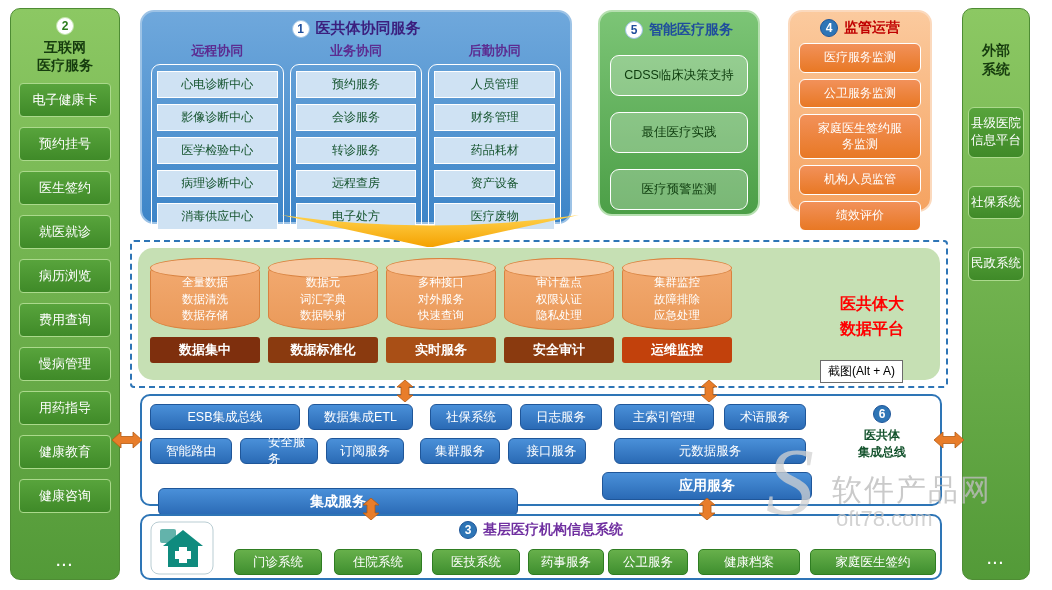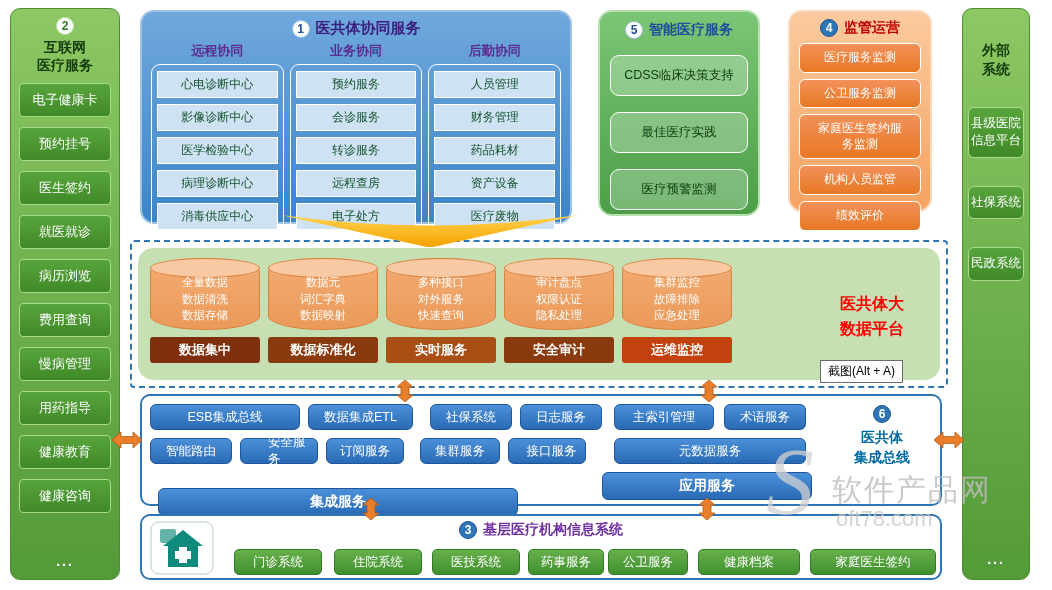--- a/index.html
+++ b/index.html
@@ -79,21 +79,21 @@
       color:#000; font-size:12px; padding:2px 7px; z-index:11; white-space:nowrap; }
 
   
   .bus { position:absolute; left:140px; top:394px; width:802px; height:112px; background:#fff;
       border:2px solid #2e75b6; border-radius:10px; }
   .bbtn { position:absolute; height:26px; background:linear-gradient(180deg,#4a90d9,#2a6ab5);
       border:1px solid #1f5699; border-radius:6px; color:#fff; font-size:12.5px;
       display:flex; align-items:center; justify-content:center; }
   .bbtn.big { height:28px; font-size:14px; font-weight:bold; }
   .bus-label { position:absolute; right:8px; top:8px; width:100px; text-align:center; }
-  .bus-label .lines { color:#0369a1; font-weight:bold; font-size:14px; line-height:1.45; margin-top:4px; }
+  .bus-label .lines { color:#14532d; font-weight:bold; font-size:12px; line-height:1.45; margin-top:4px; }
 
   
   .bottom { position:absolute; left:140px; top:514px; width:802px; height:66px; background:#fff;
       border:2px solid #2e75b6; border-radius:10px; }
   .bottom-title { position:absolute; left:0; right:0; top:5px; display:flex; justify-content:center;
       align-items:center; gap:6px; color:#7030a0; font-weight:bold; font-size:14px; }
   .house { position:absolute; left:8px; top:5px; width:64px; height:54px; }
   .gbtn { position:absolute; top:33px; height:26px; background:linear-gradient(180deg,#67b04b,#3f8f2f);
       border:1px solid #2f7d22; border-radius:5px; color:#fff; font-size:12.5px;
       display:flex; align-items:center; justify-content:center;text-align:right; }

